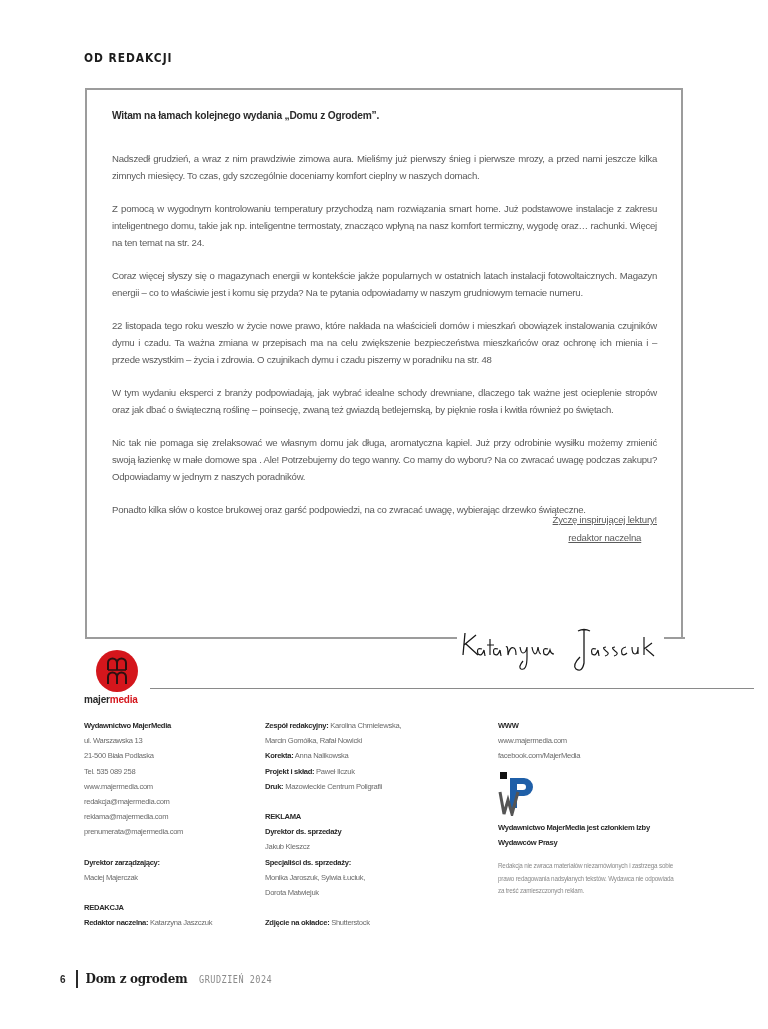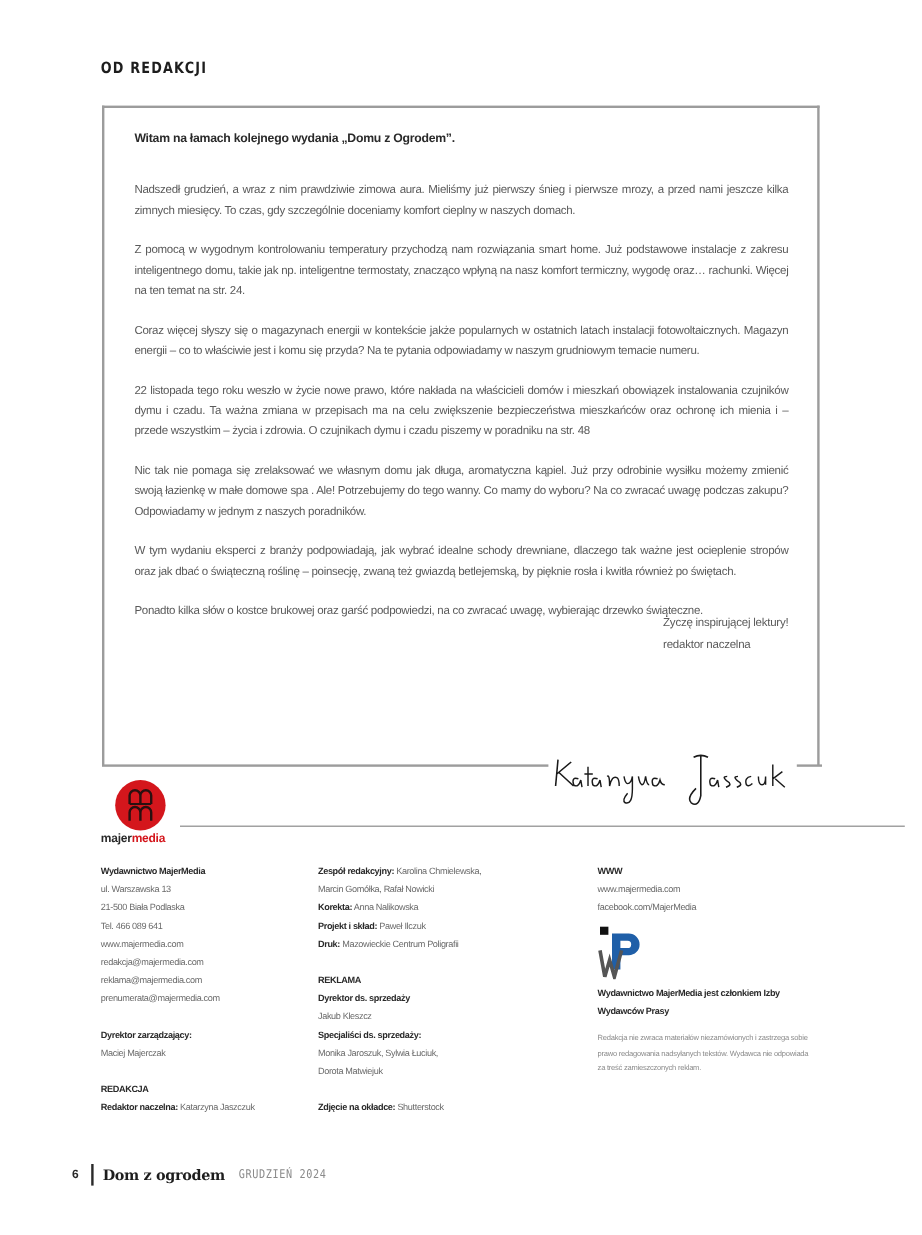--- a/index.html
+++ b/index.html
@@ -56,25 +56,26 @@
       font-size: 9.6px;
       line-height: 17px;
       color: #5a5a5a;
       letter-spacing: -0.25px;
       margin-bottom: 16px;
       text-align: justify;
     }
     .closing {
       position: absolute;
       right: 0;
-      text-align: left;
+      text-align: center;
       font-size: 9.6px;
       line-height: 18px;
       color: #5a5a5a;
       letter-spacing: -0.2px;
+      text-decoration: underline;
     }
     .signature {
       position: absolute;
       left: 460px; top: 625px;
       width: 205px; height: 52px;
       font-family: "DejaVu Serif", serif;
       font-style: italic;
       font-size: 22px;
       color: #1a1a1a;
       letter-spacing: 0.5px;
@@ -172,22 +173,22 @@
 <div class="editorial-box"></div>
 <div class="box-bottom-left"></div>
 <div class="box-bottom-right"></div>
 
 <div class="editorial-content">
   <p class="greeting">Witam na łamach kolejnego wydania „Domu z Ogrodem”.</p>
   <p class="para">Nadszedł grudzień, a wraz z nim prawdziwie zimowa aura. Mieliśmy już pierwszy śnieg i pierwsze mrozy, a przed nami jeszcze kilka zimnych miesięcy. To czas, gdy szczególnie doceniamy komfort cieplny w naszych domach.</p>
   <p class="para">Z pomocą w wygodnym kontrolowaniu temperatury przychodzą nam rozwiązania smart home. Już podstawowe instalacje z zakresu inteligentnego domu, takie jak np. inteligentne termostaty, znacząco wpłyną na nasz komfort termiczny, wygodę oraz… rachunki. Więcej na ten temat na str. 24.</p>
   <p class="para">Coraz więcej słyszy się o magazynach energii w kontekście jakże popularnych w ostatnich latach instalacji fotowoltaicznych. Magazyn energii – co to właściwie jest i komu się przyda? Na te pytania odpowiadamy w naszym grudniowym temacie numeru.</p>
   <p class="para">22 listopada tego roku weszło w życie nowe prawo, które nakłada na właścicieli domów i mieszkań obowiązek instalowania czujników dymu i czadu. Ta ważna zmiana w przepisach ma na celu zwiększenie bezpieczeństwa mieszkańców oraz ochronę ich mienia i – przede wszystkim – życia i zdrowia. O czujnikach dymu i czadu piszemy w poradniku na str. 48</p>
+  <p class="para">W tym wydaniu eksperci z branży podpowiadają, jak wybrać idealne schody drewniane, dlaczego tak ważne jest ocieplenie stropów oraz jak dbać o świąteczną roślinę – poinsecję, zwaną też gwiazdą betlejemską, by pięknie rosła i kwitła również po świętach.</p>
   <p class="para">Nic tak nie pomaga się zrelaksować we własnym domu jak długa, aromatyczna kąpiel. Już przy odrobinie wysiłku możemy zmienić swoją łazienkę w małe domowe spa . Ale! Potrzebujemy do tego wanny. Co mamy do wyboru? Na co zwracać uwagę podczas zakupu? Odpowiadamy w jednym z naszych poradników.</p>
-  <p class="para">W tym wydaniu eksperci z branży podpowiadają, jak wybrać idealne schody drewniane, dlaczego tak ważne jest ocieplenie stropów oraz jak dbać o świąteczną roślinę – poinsecję, zwaną też gwiazdą betlejemską, by pięknie rosła i kwitła również po świętach.</p>
   <p class="para">Ponadto kilka słów o kostce brukowej oraz garść podpowiedzi, na co zwracać uwagę, wybierając drzewko świąteczne.</p>
   <div class="closing" style="top: 401px;">
     <div>Życzę inspirującej lektury!</div>
     <div>redaktor naczelna</div>
   </div>
 </div>
 
 <div class="signature">
   <svg width="205" height="52" viewBox="0 0 205 52">
     <path d="M5 8 L3 30 M4 20 L16 10 M6 19 L18 30" stroke="#1a1a1a" stroke-width="1.3" fill="none"></path>
@@ -209,21 +210,21 @@
     <span class="part1">majer</span><span class="part2">media</span>
   </div>
 </div>
 
 <div class="rule"></div>
 
 <div class="col col1">
   <div class="b">Wydawnictwo MajerMedia</div>
   <div>ul. Warszawska 13</div>
   <div>21-500 Biała Podlaska</div>
-  <div>Tel. 466 089 641</div>
+  <div>Tel. 535 089 258</div>
   <div>www.majermedia.com</div>
   <div>redakcja@majermedia.com</div>
   <div>reklama@majermedia.com</div>
   <div>prenumerata@majermedia.com</div>
   <div class="gap"></div>
   <div class="b">Dyrektor zarządzający:</div>
   <div>Maciej Majerczak</div>
   <div class="gap"></div>
   <div class="b">REDAKCJA</div>
   <div>

